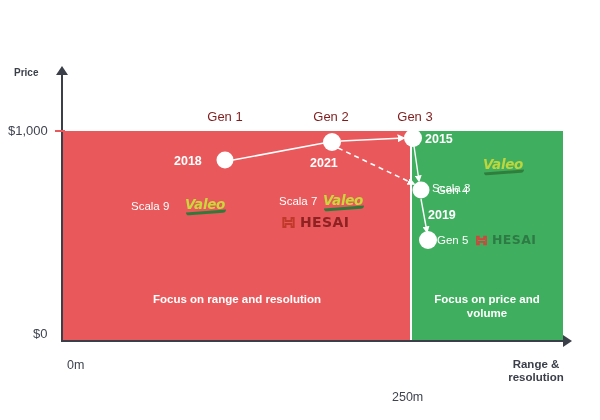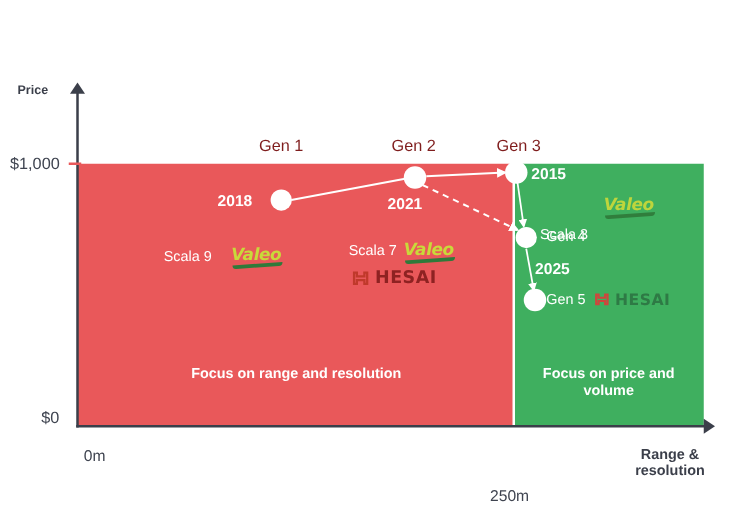--- a/index.html
+++ b/index.html
@@ -219,21 +219,21 @@
     <circle cx="225" cy="160" r="8.5" fill="#ffffff"></circle>
     <circle cx="332" cy="142" r="9" fill="#ffffff"></circle>
     <circle cx="413" cy="138" r="9" fill="#ffffff"></circle>
     <circle cx="421" cy="190" r="8.5" fill="#ffffff"></circle>
     <circle cx="428" cy="240" r="9" fill="#ffffff"></circle>
   </svg>
 
   <div class="node-year year-2018">2018</div>
   <div class="node-year year-2021">2021</div>
   <div class="node-year year-2024">2015</div>
-  <div class="node-year year-2025">2025</div>
+  <div class="node-year year-2025">2019</div>
   <div class="node-name name-gen4">Gen 4</div>
   <div class="node-name name-gen5">Gen 5</div>
 
   <div class="scala scala-1">Scala 9</div>
   <div class="scala scala-2">Scala 7</div>
   <div class="scala scala-3">Scala 3</div>
 
   <div class="valeo valeo-1">Valeo</div>
   <div class="valeo valeo-2">Valeo</div>
   <div class="valeo valeo-3">Valeo</div>

